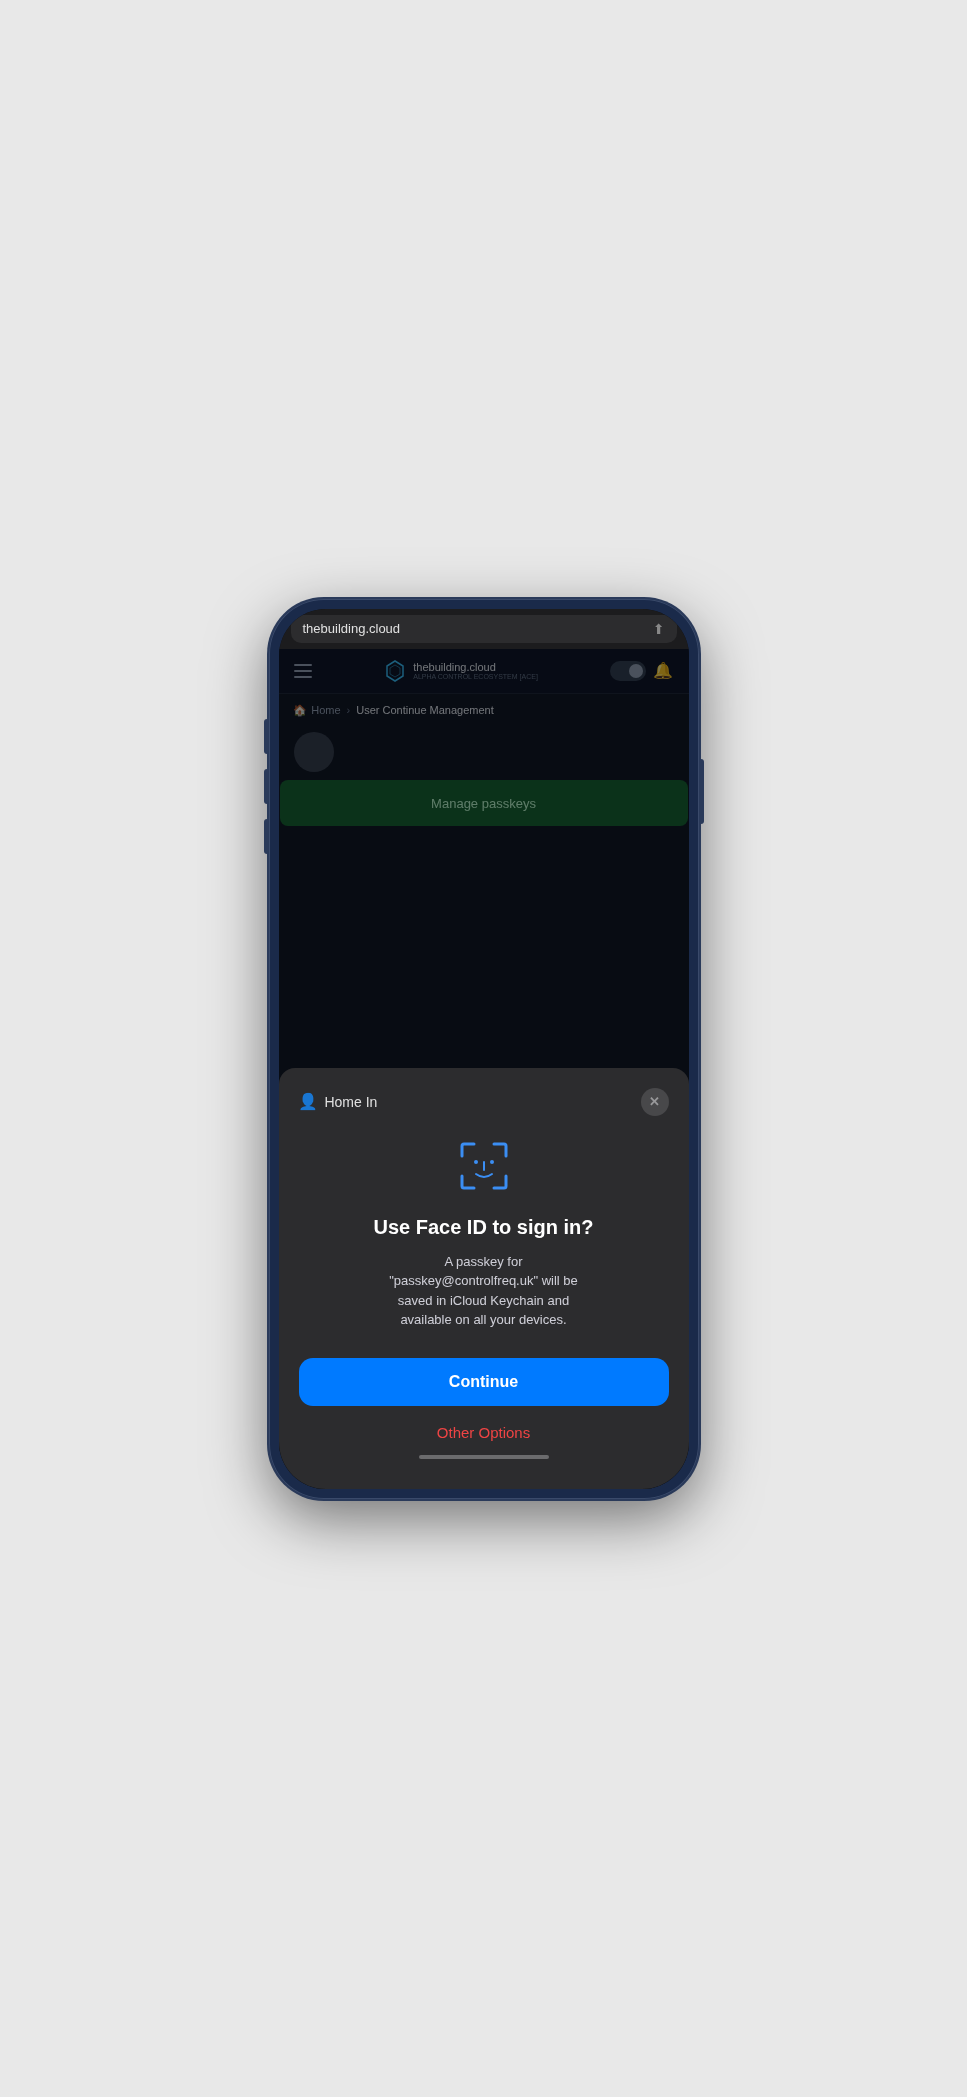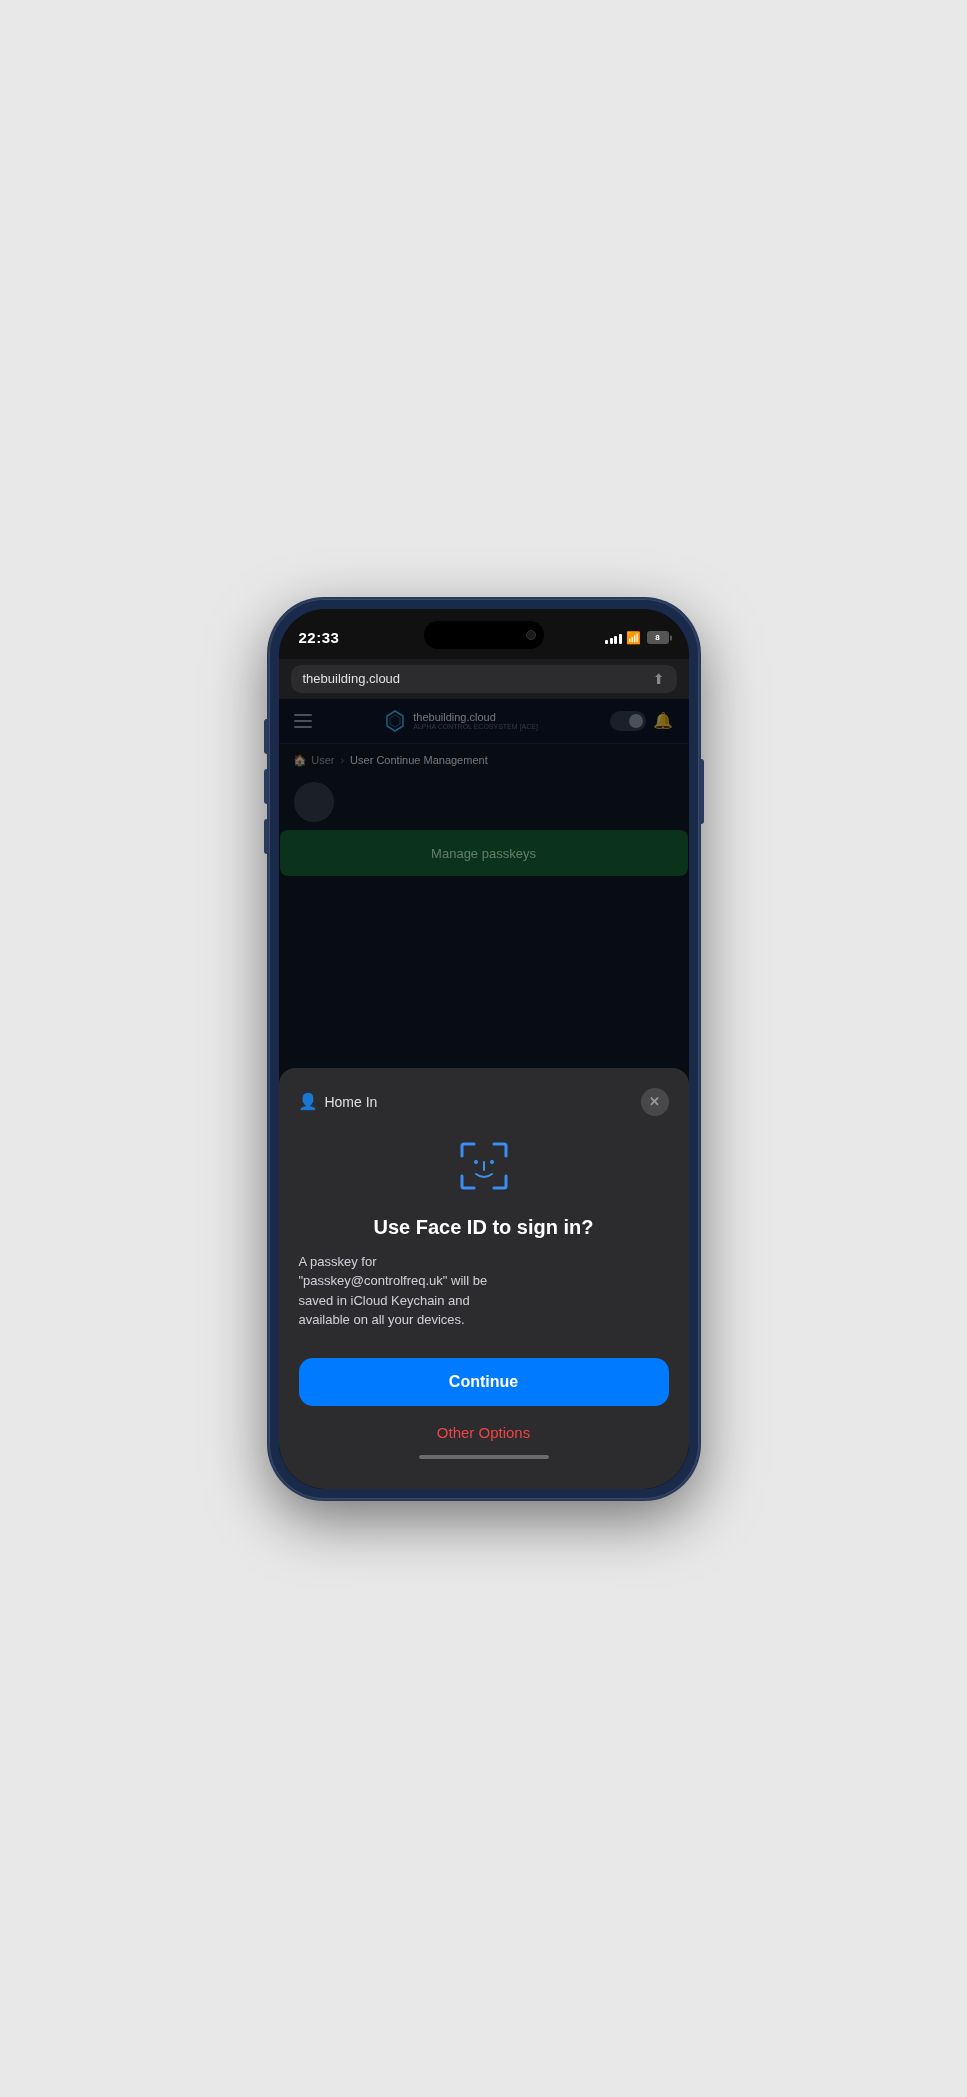--- a/index.html
+++ b/index.html
@@ -392,20 +392,21 @@
     .sheet-title {
       text-align: center;
       color: #ffffff;
       font-size: 20px;
       font-weight: 700;
       margin-bottom: 12px;
       line-height: 1.3;
     }
 
     .sheet-description {
+      text-align: center;
       color: #ebebf5;
       font-size: 13px;
       line-height: 1.5;
       margin-bottom: 28px;
       opacity: 0.85;
     }
 
     .continue-btn {
       width: 100%;
       background: #007aff;
@@ -462,36 +463,20 @@
     }
   </style>
 </head>
 <body>
 
 <div class="page-wrapper">
   <div class="phone-outer">
     <div class="phone-screen">
       <div class="screen-inner">
 
-        <div class="notch-area">
-          <span class="status-time">22:33</span>
-          <div class="notch-pill">
-            <div class="notch-camera"></div>
-          </div>
-          <div class="status-icons">
-            <div class="signal-bars">
-              <div class="signal-bar" style="height:4px;"></div>
-              <div class="signal-bar" style="height:6px;"></div>
-              <div class="signal-bar" style="height:8px;"></div>
-              <div class="signal-bar" style="height:10px;"></div>
-            </div>
-            <span class="wifi-icon">📶</span>
-            <div class="battery-box">8</div>
-          </div>
-        </div>
 
         <div class="browser-bar">
           <div class="url-bar">
             <span class="url-text">thebuilding.cloud</span>
             <span class="share-icon">⬆</span>
           </div>
         </div>
 
         <div class="web-content">
 
@@ -512,21 +497,21 @@
               </div>
             </div>
             <div class="header-right">
               <div class="toggle-switch"></div>
               <span class="bell-icon">🔔</span>
             </div>
           </div>
 
           <div class="breadcrumb">
             <span class="breadcrumb-item">
-              🏠 <span>User</span>
+              🏠 <span>Home</span>
             </span>
             <span class="breadcrumb-separator">›</span>
             <span class="breadcrumb-item breadcrumb-active">User Continue Management</span>
           </div>
 
           <div class="avatar-circle"></div>
 
 
           <div class="manage-passkeys-btn">
             <span class="manage-passkeys-text">Manage passkeys</span>

